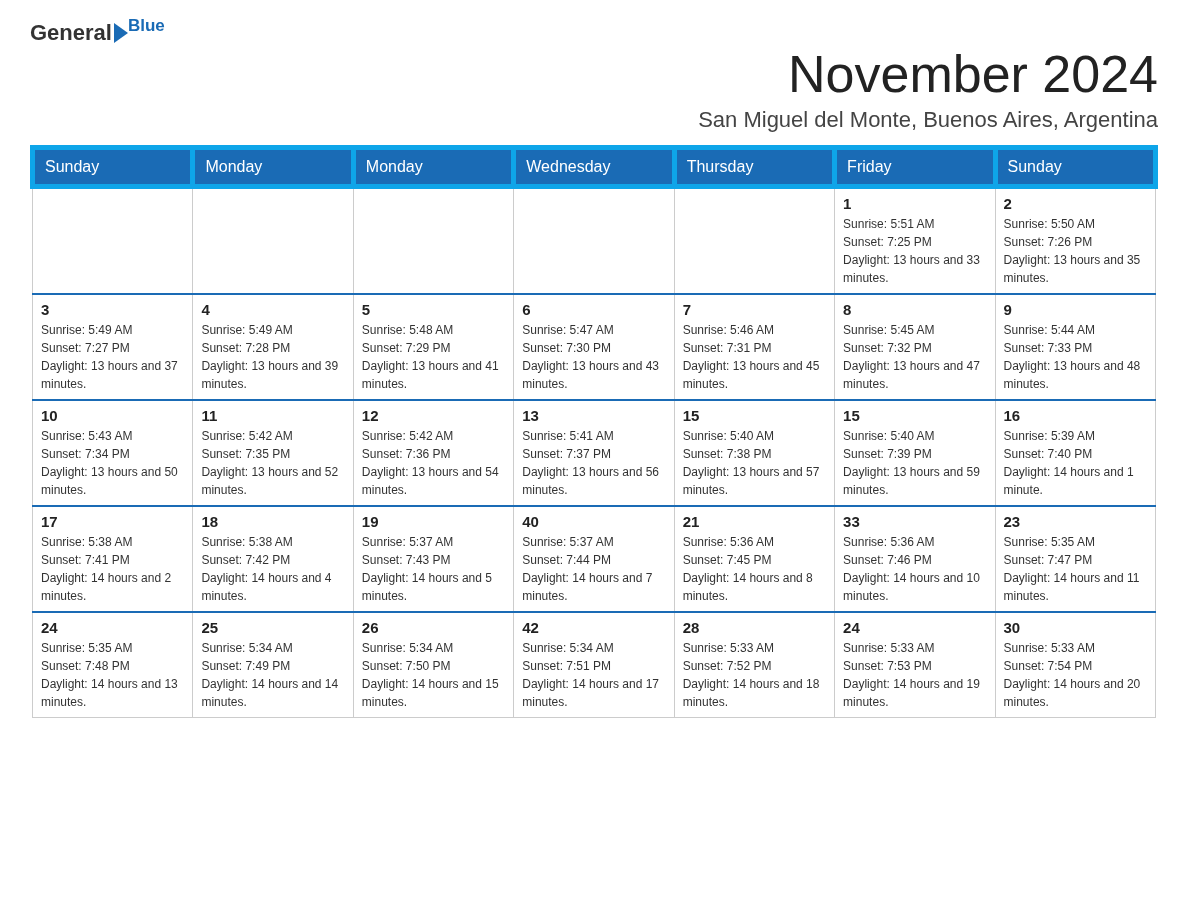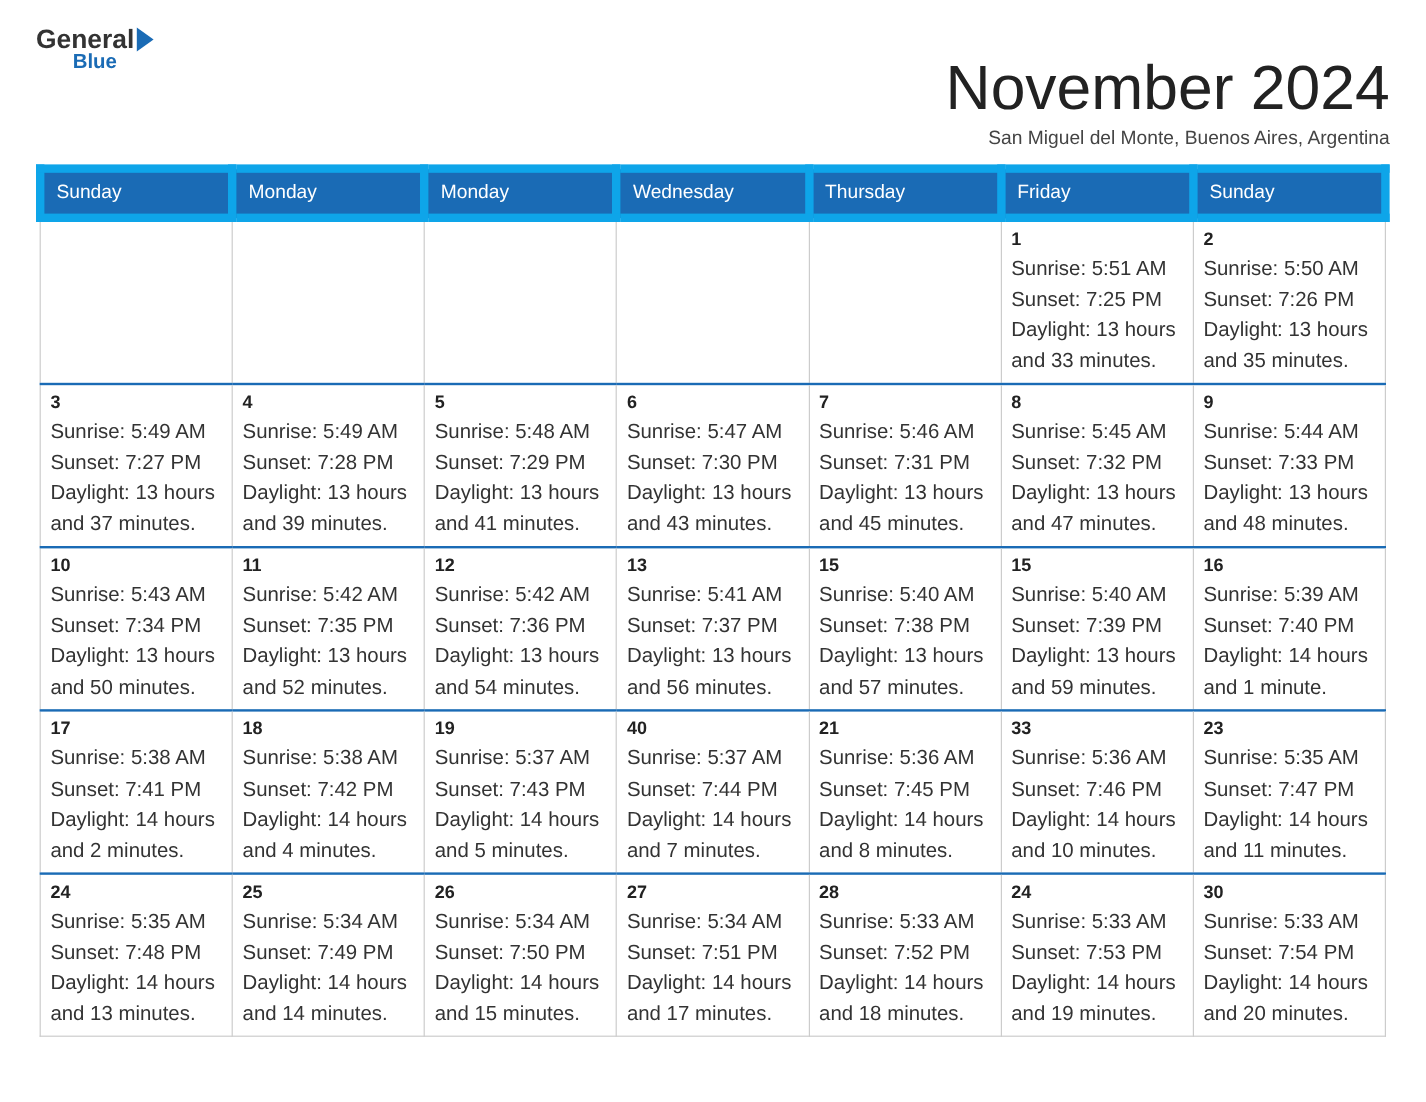--- a/index.html
+++ b/index.html
@@ -11,22 +11,22 @@
       min-height: 918px;
     }
     .header {
       display: flex;
       justify-content: space-between;
       align-items: flex-start;
       margin-bottom: 10px;
     }
     .logo {
       display: flex;
-      flex-direction: column;
-      align-items: center;
+      flex-direction: row;
+      align-items: flex-start;
     }
     .logo-text {
       display: flex;
       align-items: center;
       font-size: 22px;
       font-weight: bold;
       color: #333;
     }
     .logo-arrow {
       width: 0;
@@ -47,37 +47,37 @@
       text-align: right;
     }
     .main-title {
       font-size: 52px;
       font-weight: normal;
       color: #222;
       line-height: 1.1;
       margin-top: 26px;
     }
     .subtitle {
-      font-size: 16px;
+      font-size: 22px;
       color: #444;
       margin-top: 4px;
     }
     .calendar {
       width: 100%;
       border-collapse: collapse;
       margin-top: 12px;
     }
     .calendar th {
       background-color: #1a6bb5;
       color: #fff;
       padding: 8px 10px;
       text-align: left;
       font-size: 16px;
       font-weight: normal;
-      border: 7px solid #0ea5e9;
+      border: 5px solid #0ea5e9;
     }
     .calendar td {
       vertical-align: top;
       padding: 6px 8px;
       border: 1px solid #ccc;
       font-size: 13px;
       color: #222;
       width: calc(100% / 7);
       min-height: 110px;
     }
@@ -87,21 +87,21 @@
     .calendar tbody tr:first-child td {
       border-top: 2px solid #1a6bb5;
     }
     .day-number {
       font-size: 15px;
       font-weight: bold;
       color: #222;
       margin-bottom: 3px;
     }
     .day-info {
-      font-size: 17px;
+      font-size: 12px;
       color: #333;
       line-height: 1.5;
     }
     .empty-cell {
       background: #fff;
     }
   </style>
 </head>
 <body>
 
@@ -244,21 +244,21 @@
         </td>
         <td>
           <div class="day-number">25</div>
           <div class="day-info">Sunrise: 5:34 AM<br>Sunset: 7:49 PM<br>Daylight: 14 hours and 14 minutes.</div>
         </td>
         <td>
           <div class="day-number">26</div>
           <div class="day-info">Sunrise: 5:34 AM<br>Sunset: 7:50 PM<br>Daylight: 14 hours and 15 minutes.</div>
         </td>
         <td>
-          <div class="day-number">27</div>
+          <div class="day-number">42</div>
           <div class="day-info">Sunrise: 5:34 AM<br>Sunset: 7:51 PM<br>Daylight: 14 hours and 17 minutes.</div>
         </td>
         <td>
           <div class="day-number">28</div>
           <div class="day-info">Sunrise: 5:33 AM<br>Sunset: 7:52 PM<br>Daylight: 14 hours and 18 minutes.</div>
         </td>
         <td>
           <div class="day-number">24</div>
           <div class="day-info">Sunrise: 5:33 AM<br>Sunset: 7:53 PM<br>Daylight: 14 hours and 19 minutes.</div>
         </td>

